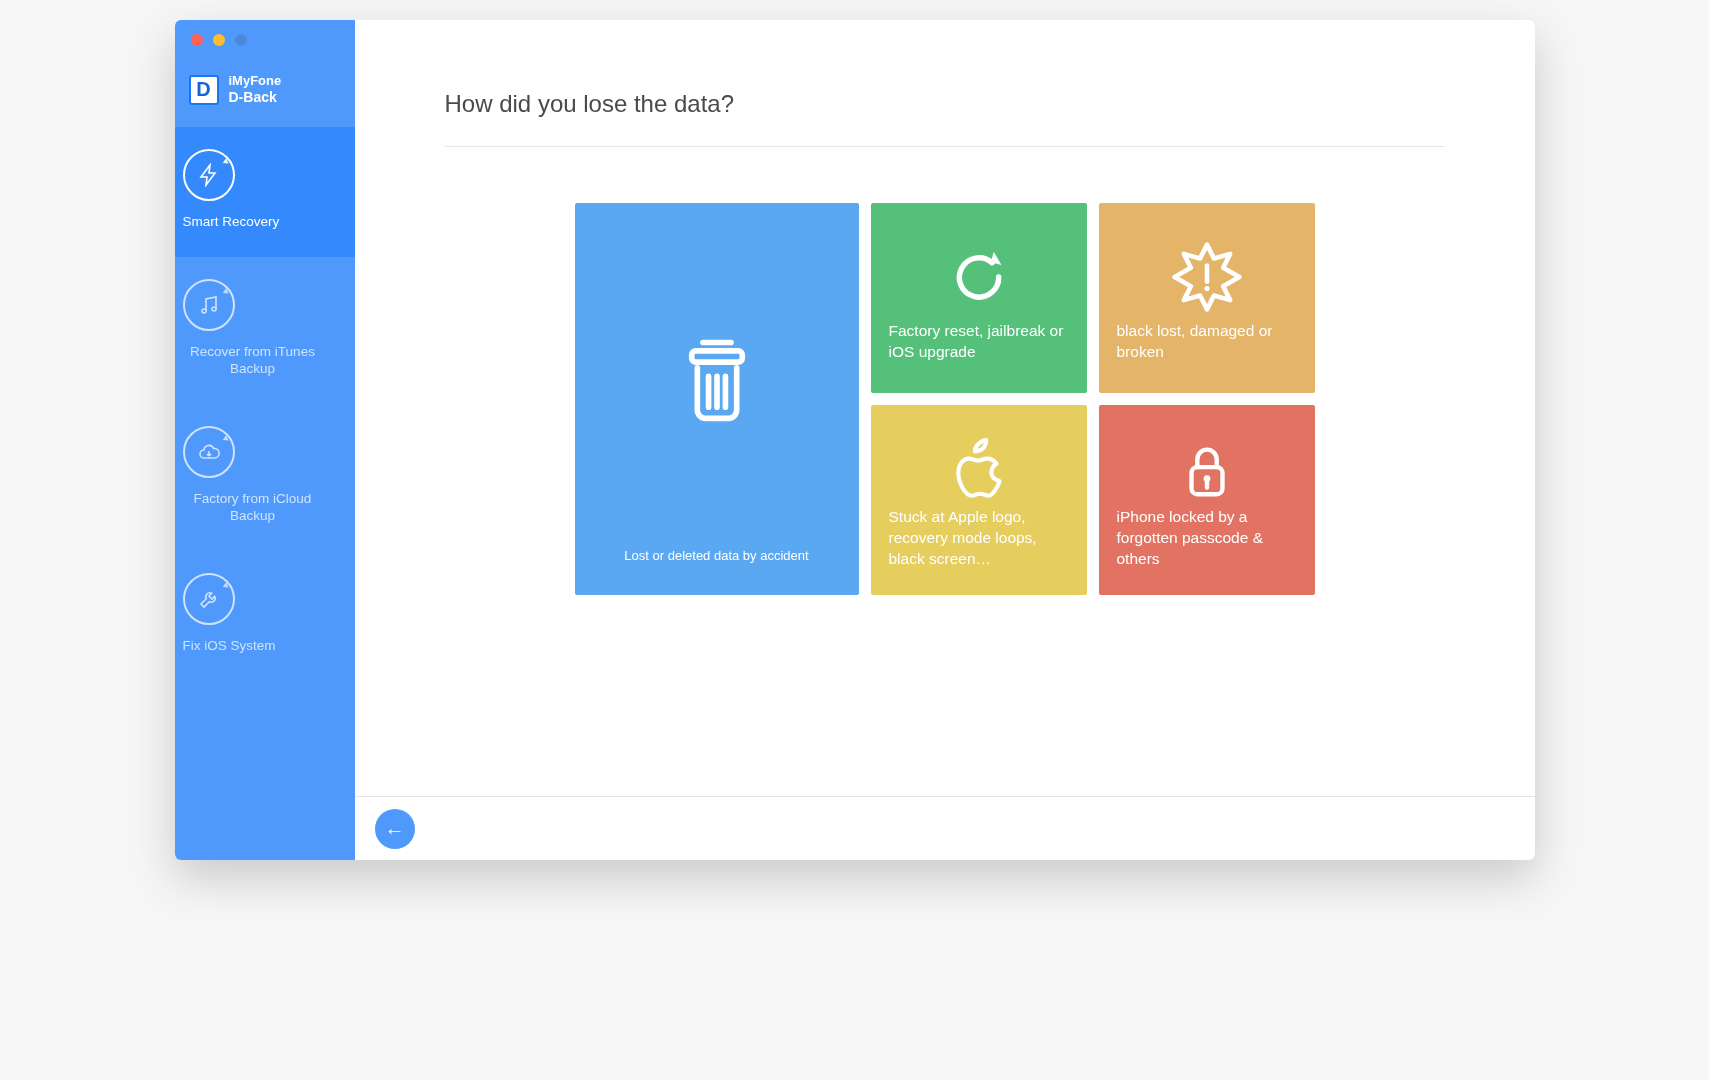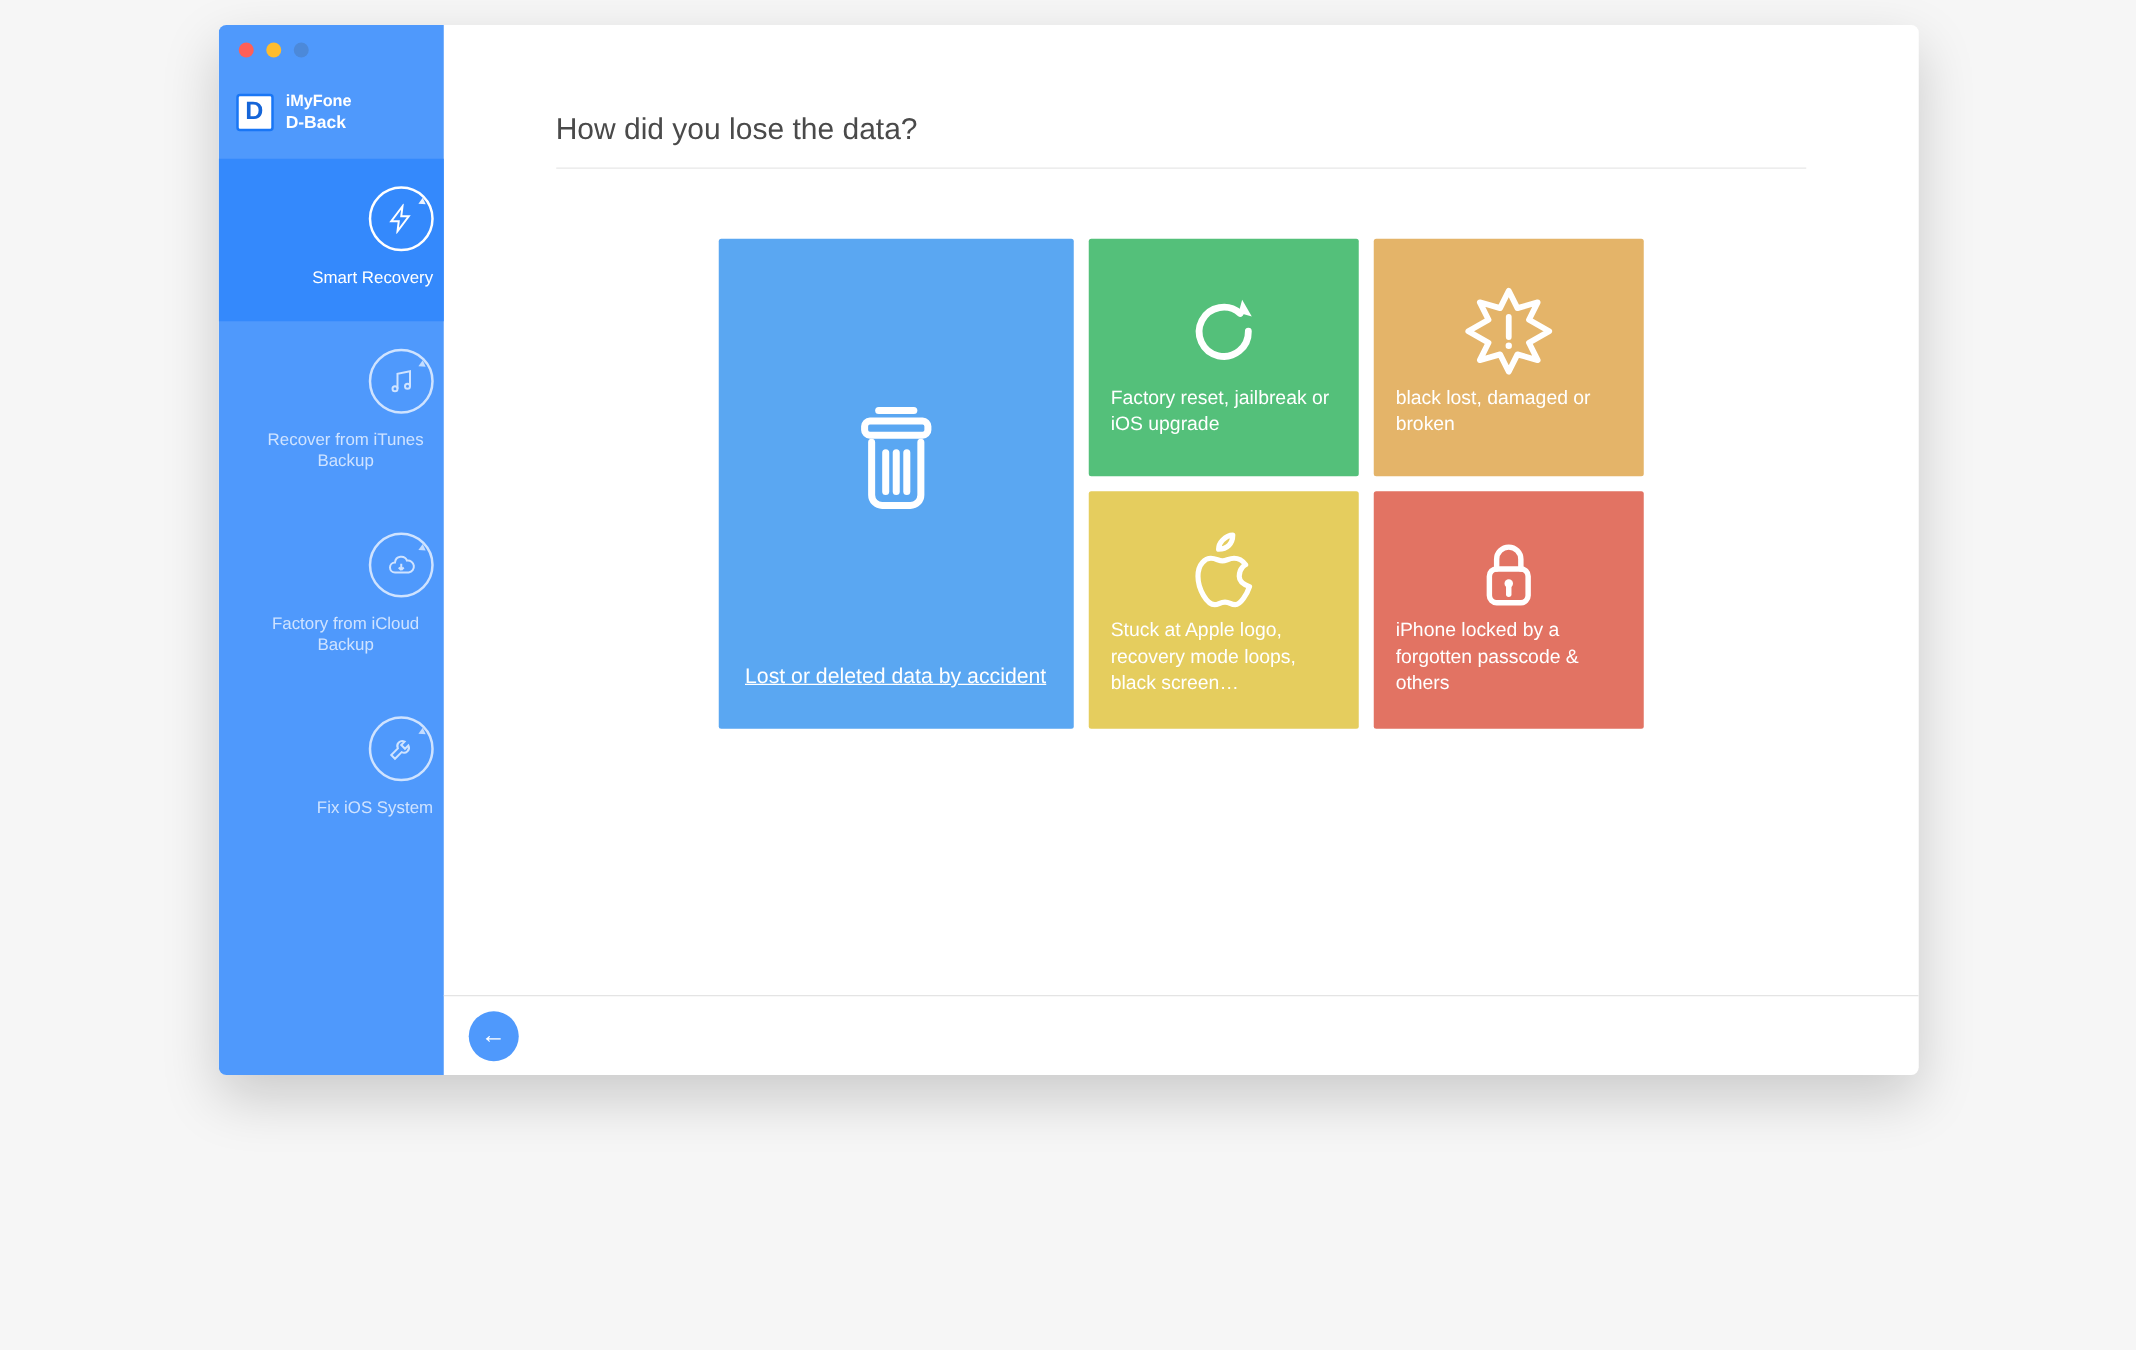--- a/index.html
+++ b/index.html
@@ -56,21 +56,21 @@
     font-weight:700; font-size:20px;
     border:2px solid #1976f5;
   }
   .brand-text { line-height:1.15; color:#fff;}
   .brand-line1 { font-size:13px; font-weight:700;}
   .brand-line2 { font-size:14px; font-weight:600;}
 
   .nav { display:flex; flex-direction:column; }
   .nav-item {
     padding: 22px 8px 26px 8px;
-    display:flex; flex-direction:column; align-items:flex-end; gap:12px;
+    display:flex; flex-direction:column; align-items:flex-start; gap:12px;
     color: #cfe3ff;
     cursor: pointer;
     text-align:center;
   }
   .nav-item.active {
     background:#3489fc;
     color:#fff;
   }
   .nav-item .icon-wrap {
     width:52px;height:52px;border:2px solid currentColor;border-radius:50%;
@@ -93,21 +93,21 @@
     display:flex;
     flex-direction:column;
     position:relative;
   }
   .content {
     flex:1;
     padding: 70px 90px 30px 90px;
   }
   .page-title {
     font-size:24px; font-weight:400; color:#4a4a4a;
-    padding-bottom: 16px;
+    padding-bottom: 28px;
     border-bottom:1px solid #e7e7e7;
     margin-bottom: 56px;
   }
   .tiles {
     display:grid;
     grid-template-columns: 284px 216px 216px;
     grid-template-rows: 190px 190px;
     gap: 12px;
     width: max-content;
     margin: 0 auto;
@@ -115,21 +115,21 @@
   .tile {
     border-radius:2px;
     color:#fff;
     padding:30px 18px;
     display:flex; flex-direction:column;
     cursor:pointer;
   }
   .tile .tile-icon { flex:1; display:flex; align-items:center; justify-content:center;}
   .tile .tile-label { font-size:15.5px; line-height:1.35; font-weight:500;}
   .tile-big { grid-row: 1 / span 2; align-items:center; justify-content:center; gap:22px;}
-  .tile-big .tile-label { text-align:center; font-size:17px;text-decoration:underline;}
+  .tile-big .tile-label { text-align:center; font-size:13px;}
   .t-blue   { background:#5aa7f2;}
   .t-green  { background:#54c07a;}
   .t-orange { background:#e4b469;}
   .t-red    { background:#e27363;}
   .t-yellow { background:#e5cd5e;}
 
   .footer {
     height:64px;
     border-top:1px solid #e4e4e4;
     display:flex; align-items:center;

